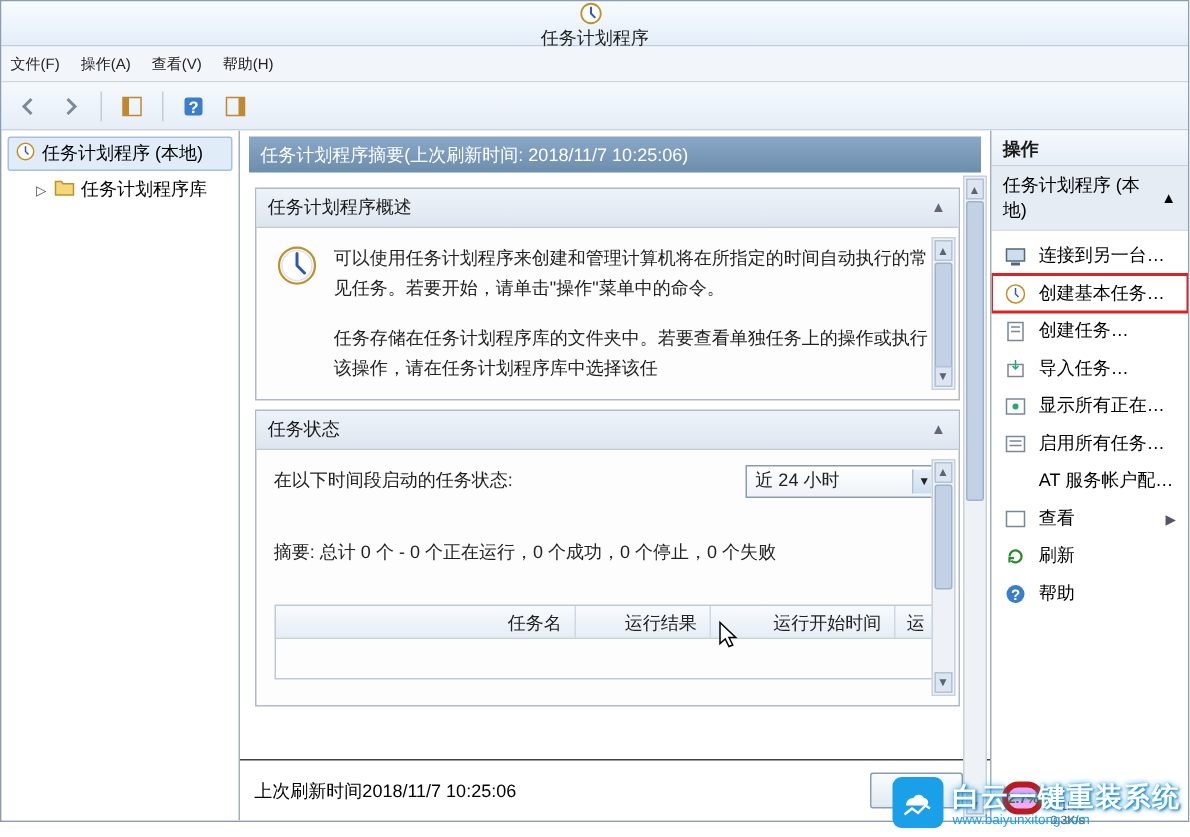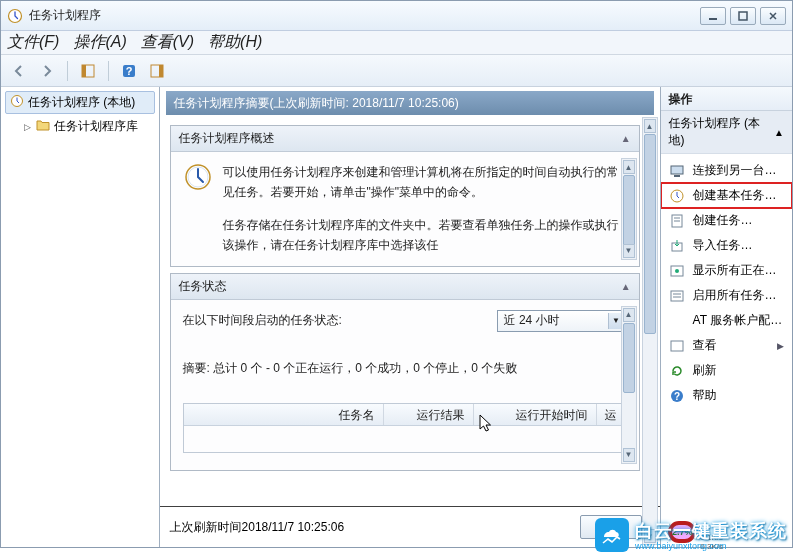--- a/index.html
+++ b/index.html
@@ -1,25 +1,25 @@
 <!DOCTYPE html>
 <html><head>
 <meta charset="utf-8">
 <style>
 * { box-sizing: border-box; margin: 0; padding: 0; font-family: "Microsoft YaHei", "SimSun", sans-serif; }
 body { background: #fff; width: 793px; height: 558px; position: relative; overflow: hidden; }
 
 .window { width: 793px; height: 548px; border: 1px solid #8b9cb0; background: #fff; display: flex; flex-direction: column; }
-.titlebar { height: 30px; background: linear-gradient(#f7fbff, #e4eef8); display: flex; align-items: center; padding: 0 6px; border-bottom: 1px solid #c0cde0; }
+.titlebar { height: 30px; background: linear-gradient(#f7fbff, #e4eef8); display: flex; align-items: center; padding: 0 6px; border-bottom: 1px solid #c0cde0; flex-direction: column; }
 .titlebar-icon { width: 16px; height: 16px; margin-right: 6px; }
 .titlebar-title { font-size: 12px; color: #222; flex: 1; }
 .win-btns { display: flex; gap: 4px; }
 .win-btn { width: 26px; height: 18px; border: 1px solid #9ab; background: linear-gradient(#fafdff,#dbe8f5); border-radius: 2px; display:flex; align-items:center; justify-content:center; font-size:10px; color:#456; cursor:pointer; }
 
-.menubar { height: 24px; background: #f2f6fb; border-bottom: 1px solid #d0d8e2; display: flex; align-items: center; padding: 0 6px; gap: 14px; font-size: 16px; color: #222; font-style: italic; }
+.menubar { height: 24px; background: #f2f6fb; border-bottom: 1px solid #d0d8e2; display: flex; align-items: center; padding: 0 6px; gap: 14px; font-size: 10px; color: #222; }
 .menuitem { cursor: pointer; }
 
 .toolbar { height: 32px; background: linear-gradient(#f5f9fd,#e6eef7); border-bottom: 1px solid #c8d2de; display: flex; align-items: center; padding: 0 6px; gap: 4px; }
 .tb-btn { width: 24px; height: 24px; border: 1px solid transparent; display:flex; align-items:center; justify-content:center; border-radius:2px; cursor:pointer; }
 .tb-sep { width:1px; height:20px; background:#c0cdd8; margin:0 4px; }
 
 .body { flex:1; display:flex; overflow:hidden; }
 
 .tree-pane { width: 182px; border-right: 1px solid #a0afc0; background:#fff; padding: 4px; font-size: 12px; }
 .tree-root { display:flex; align-items:center; gap:4px; padding:2px 4px; background:#e0ecf8; border:1px solid #a8c0e0; border-radius:2px; }

